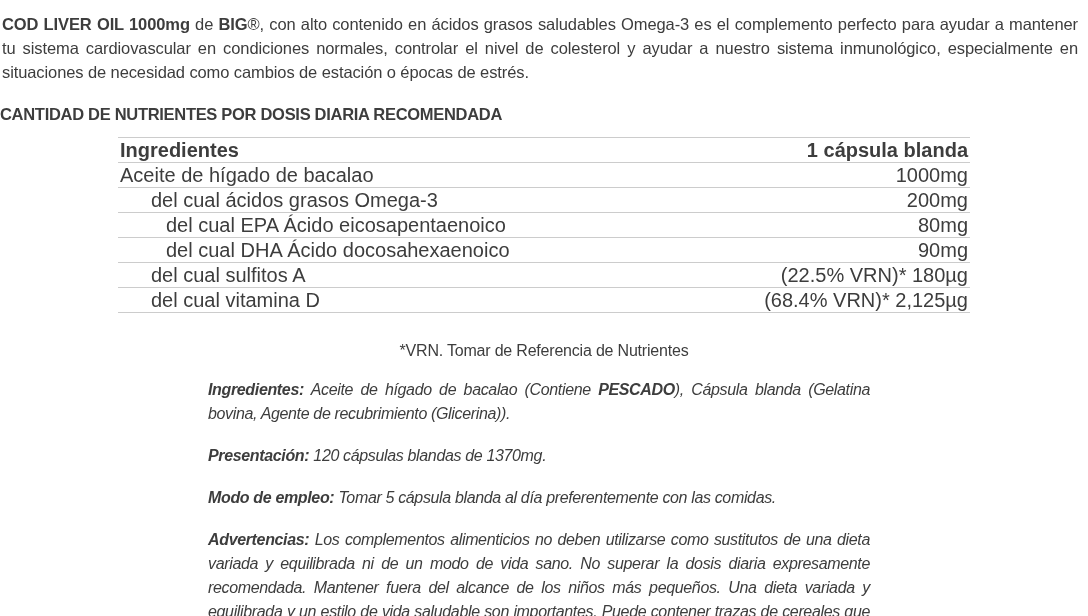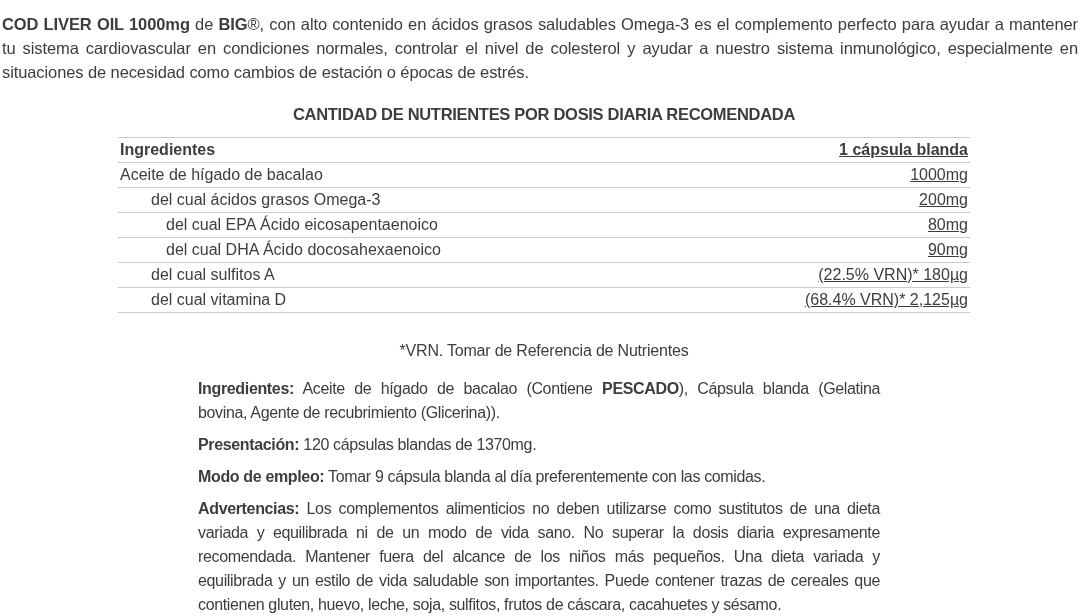--- a/index.html
+++ b/index.html
@@ -19,64 +19,64 @@
     font-size: 16.5px;
     line-height: 24px;
     text-align: justify;
     letter-spacing: -0.1px;
   }
   .b { font-weight: bold; }
 
   
   .section-title {
     margin: 21px 0 0 0;
-    text-align: center;
+    text-align: left;
     font-size: 16.5px;
     font-weight: bold;
     letter-spacing: -0.3px;
   }
 
   
   .nutrition-table {
     margin: 13px 0 8px 118px;
     width: 852px;
     border-top: 1px solid #cccccc;
-    font-size: 16px;
+    font-size: 20px;
   }
   .t-row {
     display: flex;
     justify-content: space-between;
     align-items: center;
     height: 24px;
     border-bottom: 1px solid #cccccc;
   }
   .t-row.header { font-weight: bold; }
   .t-label { padding-left: 2px; white-space: nowrap; }
-  .t-value { padding-right: 2px; text-align: center; white-space: nowrap; text-decoration: underline; }
+  .t-value { padding-right: 2px; text-align: center; white-space: nowrap; }
   .indent-1 .t-label { padding-left: 33px; }
   .indent-2 .t-label { padding-left: 48px; }
 
   
   .footnote {
     margin-top: 29px;
     text-align: center;
     font-size: 16px;
     letter-spacing: -0.2px;
   }
 
   
   .details {
     margin: 17px 0 0 190px;
     width: 698px;
     font-size: 16px;
     line-height: 24px;
     text-align: justify;
     letter-spacing: -0.35px;
   }
-  .details p { margin: 8px; }
+  .details p { margin: 18px; font-style: italic; }
 </style>
 </head>
 <body>
 
 <div class="page">
 
   <p class="intro"><span class="b">COD LIVER OIL 1000mg</span><span> de </span><span class="b">BIG</span><span>®, con alto contenido en ácidos grasos saludables Omega-3 es el complemento perfecto para ayudar a mantener tu sistema cardiovascular en condiciones normales, controlar el nivel de colesterol y ayudar a nuestro sistema inmunológico, especialmente en situaciones de necesidad como cambios de estación o épocas de estrés.</span></p>
 
   <div class="section-title">CANTIDAD DE NUTRIENTES POR DOSIS DIARIA RECOMENDADA</div>
 
@@ -109,17 +109,17 @@
       <span class="t-label">del cual vitamina D</span>
       <span class="t-value">(68.4% VRN)* 2,125µg</span>
     </div>
   </div>
 
   <div class="footnote">*VRN. Tomar de Referencia de Nutrientes</div>
 
   <div class="details">
     <p><span class="b">Ingredientes:</span><span> Aceite de hígado de bacalao (Contiene </span><span class="b">PESCADO</span><span>), Cápsula blanda (Gelatina bovina, Agente de recubrimiento (Glicerina)).</span></p>
     <p><span class="b">Presentación:</span><span> 120 cápsulas blandas de 1370mg.</span></p>
-    <p><span class="b">Modo de empleo:</span><span> Tomar 9 cápsula blanda al día preferentemente con las comidas.</span></p>
+    <p><span class="b">Modo de empleo:</span><span> Tomar 5 cápsula blanda al día preferentemente con las comidas.</span></p>
     <p><span class="b">Advertencias:</span><span> Los complementos alimenticios no deben utilizarse como sustitutos de una dieta variada y equilibrada ni de un modo de vida sano. No superar la dosis diaria expresamente recomendada. Mantener fuera del alcance de los niños más pequeños. Una dieta variada y equilibrada y un estilo de vida saludable son importantes. Puede contener trazas de cereales que contienen gluten, huevo, leche, soja, sulfitos, frutos de cáscara, cacahuetes y sésamo.</span></p>
   </div>
 
 </div>
 
 </body></html>

